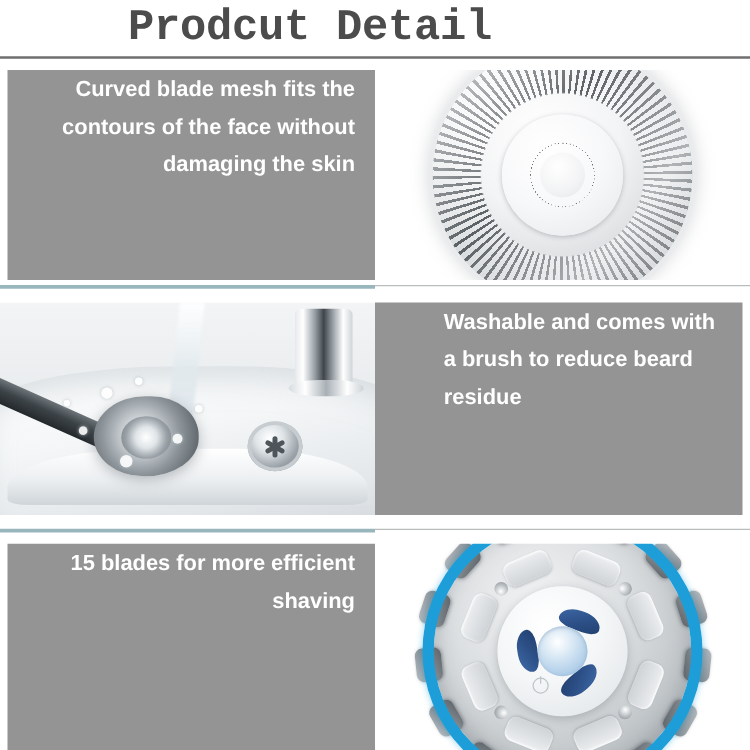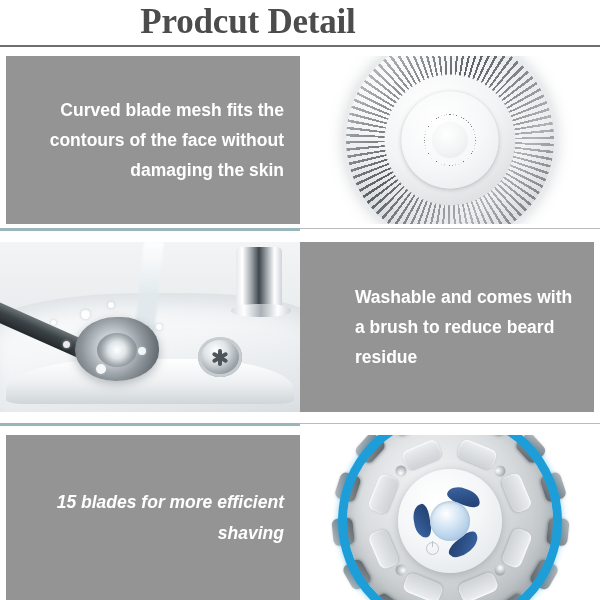--- a/index.html
+++ b/index.html
@@ -20,35 +20,35 @@
     position: absolute;
     left: 0; top: 0;
     width: 496px;
     height: 44px;
     line-height: 44px;
     text-align: center;
     font-size: 35px;
     font-weight: bold;
     color: #4c4c4c;
     letter-spacing: -0.2px;
-    font-family: Liberation Serif, serif;
+    font-family: Liberation Mono, monospace;
     white-space: nowrap;
   }
   .title-rule {
     position: absolute;
     left: 0; top: 45px;
     width: 600px; height: 2px;
     background: #6f6f6f;
   }
 
   
   .row { position: absolute; left: 0; width: 600px; }
   #row-1 { top: 56px;  height: 168px; }
   #row-2 { top: 242px; height: 170px; }
-  #row-3 { top: 435px; height: 165px; font-style: italic; }
+  #row-3 { top: 435px; height: 165px; }
 
   .row-divider {
     position: absolute; left: 0; width: 600px; height: 3px;
   }
   .row-divider .seg-left {
     position: absolute; left: 0; top: 0; width: 300px; height: 3px;
     background: #9ab6bd;
   }
   .row-divider .seg-right {
     position: absolute; left: 300px; top: 0; width: 300px; height: 1px;
@@ -60,21 +60,20 @@
   
   .caption-panel {
     position: absolute;
     top: 0;
     width: 294px;
     height: 100%;
     background: #949494;
     box-sizing: border-box;
     display: flex;
     flex-direction: column;
-    justify-content: center;
   }
   .caption-panel.left  { left: 6px; }
   .caption-panel.right { left: 300px; }
 
   .caption-text {
     color: #ffffff;
     font-size: 17.5px;
     font-weight: bold;
     line-height: 1.72;
     font-family: "Liberation Sans", sans-serif;

